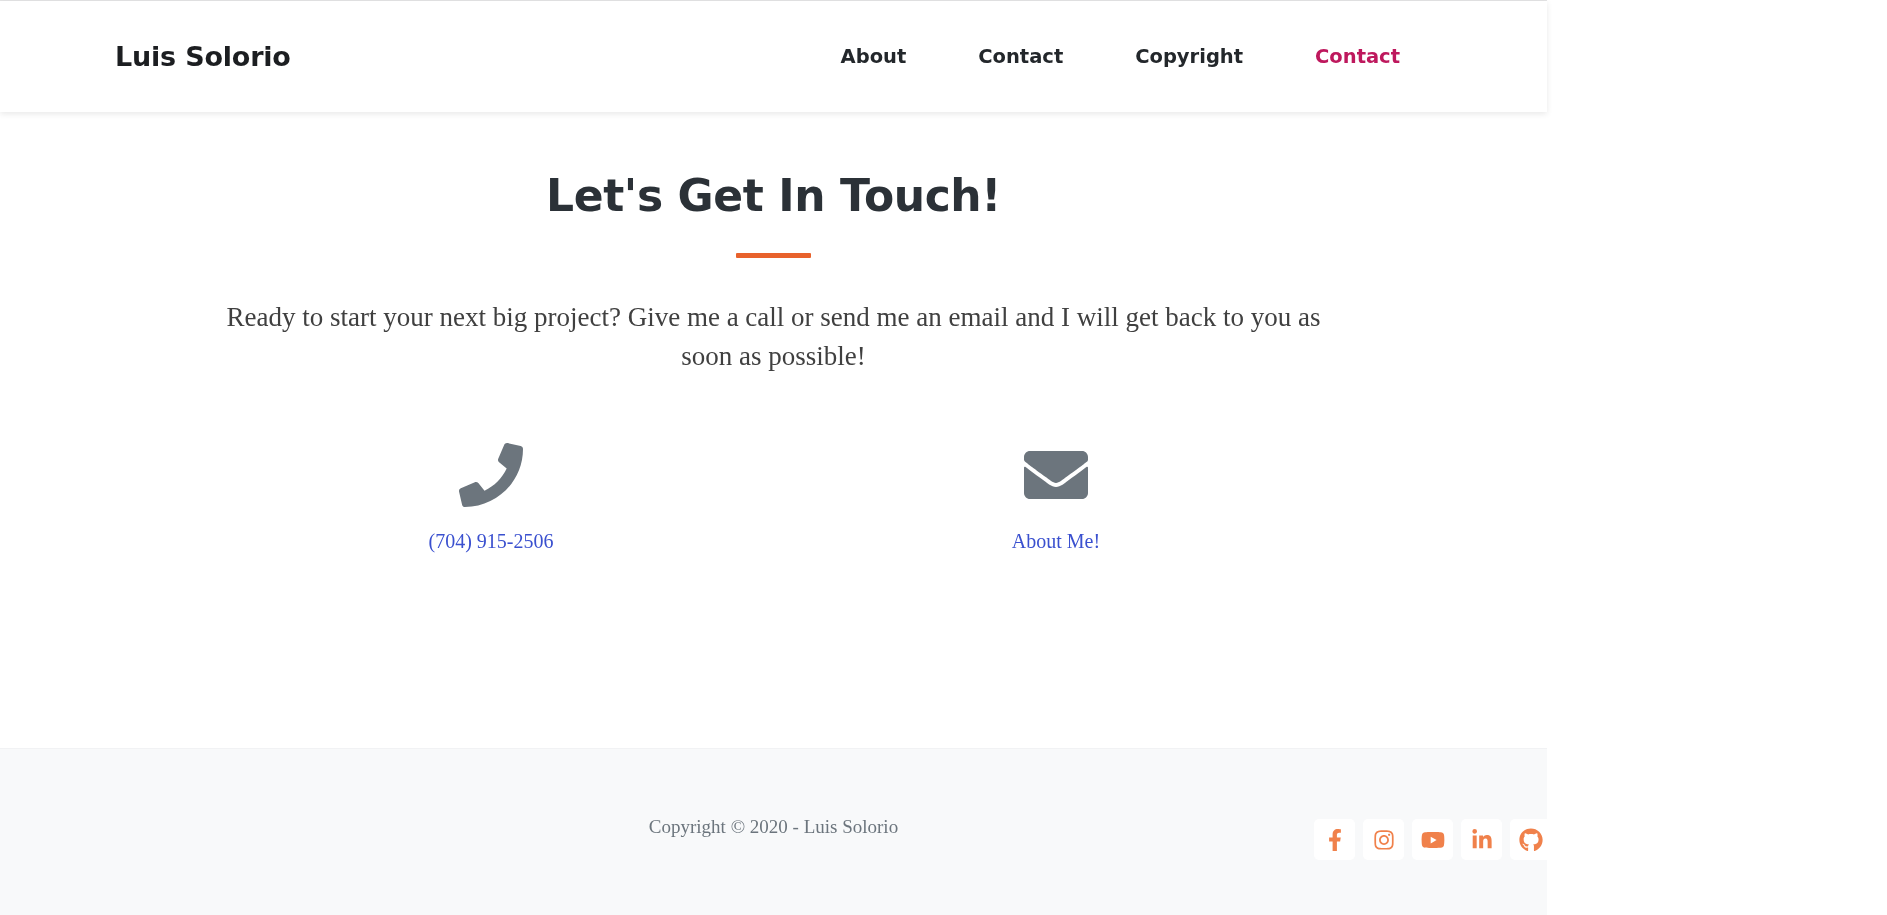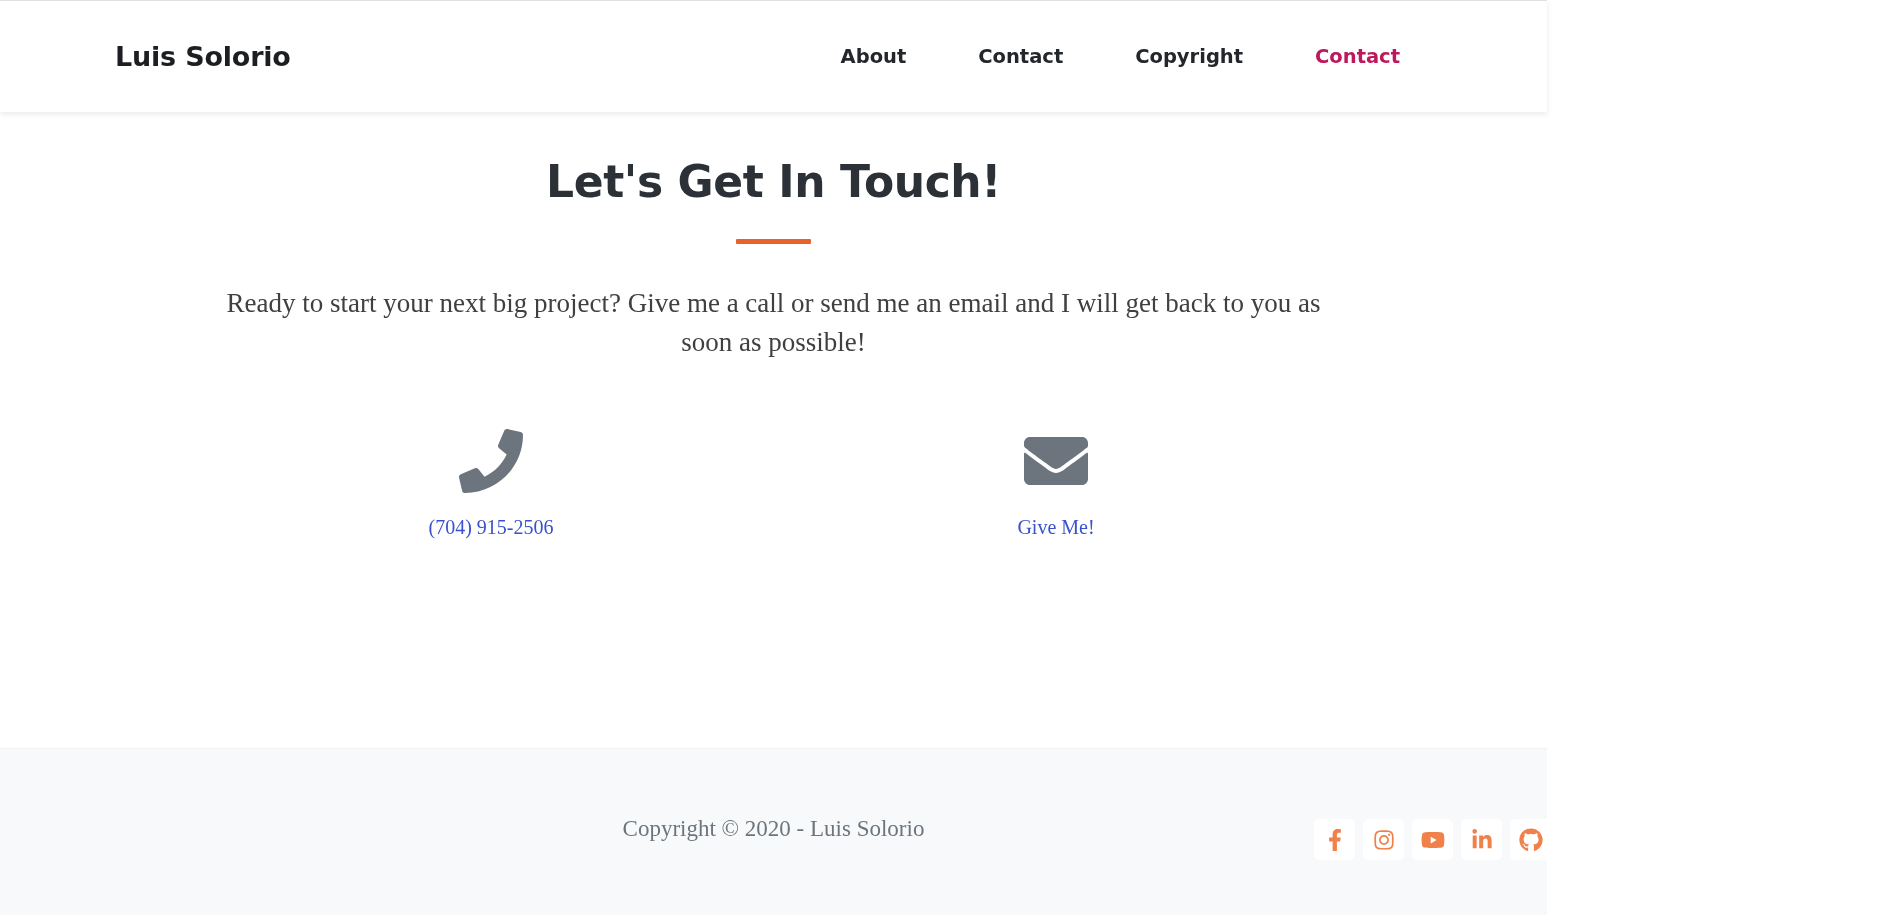--- a/index.html
+++ b/index.html
@@ -73,21 +73,21 @@
   
   .main {
     flex: 1 1 auto;
     background: #ffffff;
     padding-top: 44px;
     position: relative;
   }
 
   .container {
     width: 1130px;
-    margin: 0 auto;
+    margin: 14px auto;
     text-align: center;
   }
 
   .section-title {
     font-family: "DejaVu Sans", sans-serif;
     font-weight: bold;
     font-size: 44px;
     line-height: 1.18;
     color: #2b3137;
     letter-spacing: -0.4px;
@@ -157,21 +157,21 @@
     width: 100%;
   }
 
   .copyright {
     position: absolute;
     left: 0;
     right: 0;
     top: 67px;
     text-align: center;
     font-family: "Liberation Serif", serif;
-    font-size: 23px;
+    font-size: 19px;
     color: #6c757d;
   }
 
   .socials {
     position: absolute;
     right: -4px;
     top: 70px;
     display: flex;
     align-items: center;
     gap: 8px;
@@ -234,21 +234,21 @@
           </span>
           <a class="contact-link" href="#">(704) 915-2506</a>
         </div>
 
         <div class="contact-col">
           <span class="contact-icon">
             <svg width="64" height="64" viewBox="0 0 512 512" fill="currentColor" aria-hidden="true">
               <path d="M502.3 190.8c3.9-3.1 9.7-.2 9.7 4.7V400c0 26.5-21.5 48-48 48H48c-26.5 0-48-21.5-48-48V195.6c0-5 5.7-7.8 9.7-4.7 22.4 17.4 52.1 39.5 154.1 113.6 21.1 15.4 56.7 47.8 92.2 47.6 35.7.3 72-32.8 92.3-47.6 102-74.1 131.6-96.3 154-113.7zM256 320c23.2.4 56.6-29.2 73.4-41.4 132.7-96.3 142.8-104.7 173.4-128.7 5.8-4.5 9.2-11.5 9.2-18.9v-19c0-26.5-21.5-48-48-48H48C21.5 64 0 85.5 0 112v19c0 7.4 3.4 14.3 9.2 18.9 30.6 23.9 40.7 32.4 173.4 128.7 16.8 12.2 50.2 41.8 73.4 41.4z"></path>
             </svg>
           </span>
-          <a class="contact-link" href="#">Give Me!</a>
+          <a class="contact-link" href="#">About Me!</a>
         </div>
 
       </div>
     </div>
   </main>
 
   <footer class="footer">
     <div class="footer-inner">
 
       <div class="copyright">Copyright © 2020 - Luis Solorio</div>

